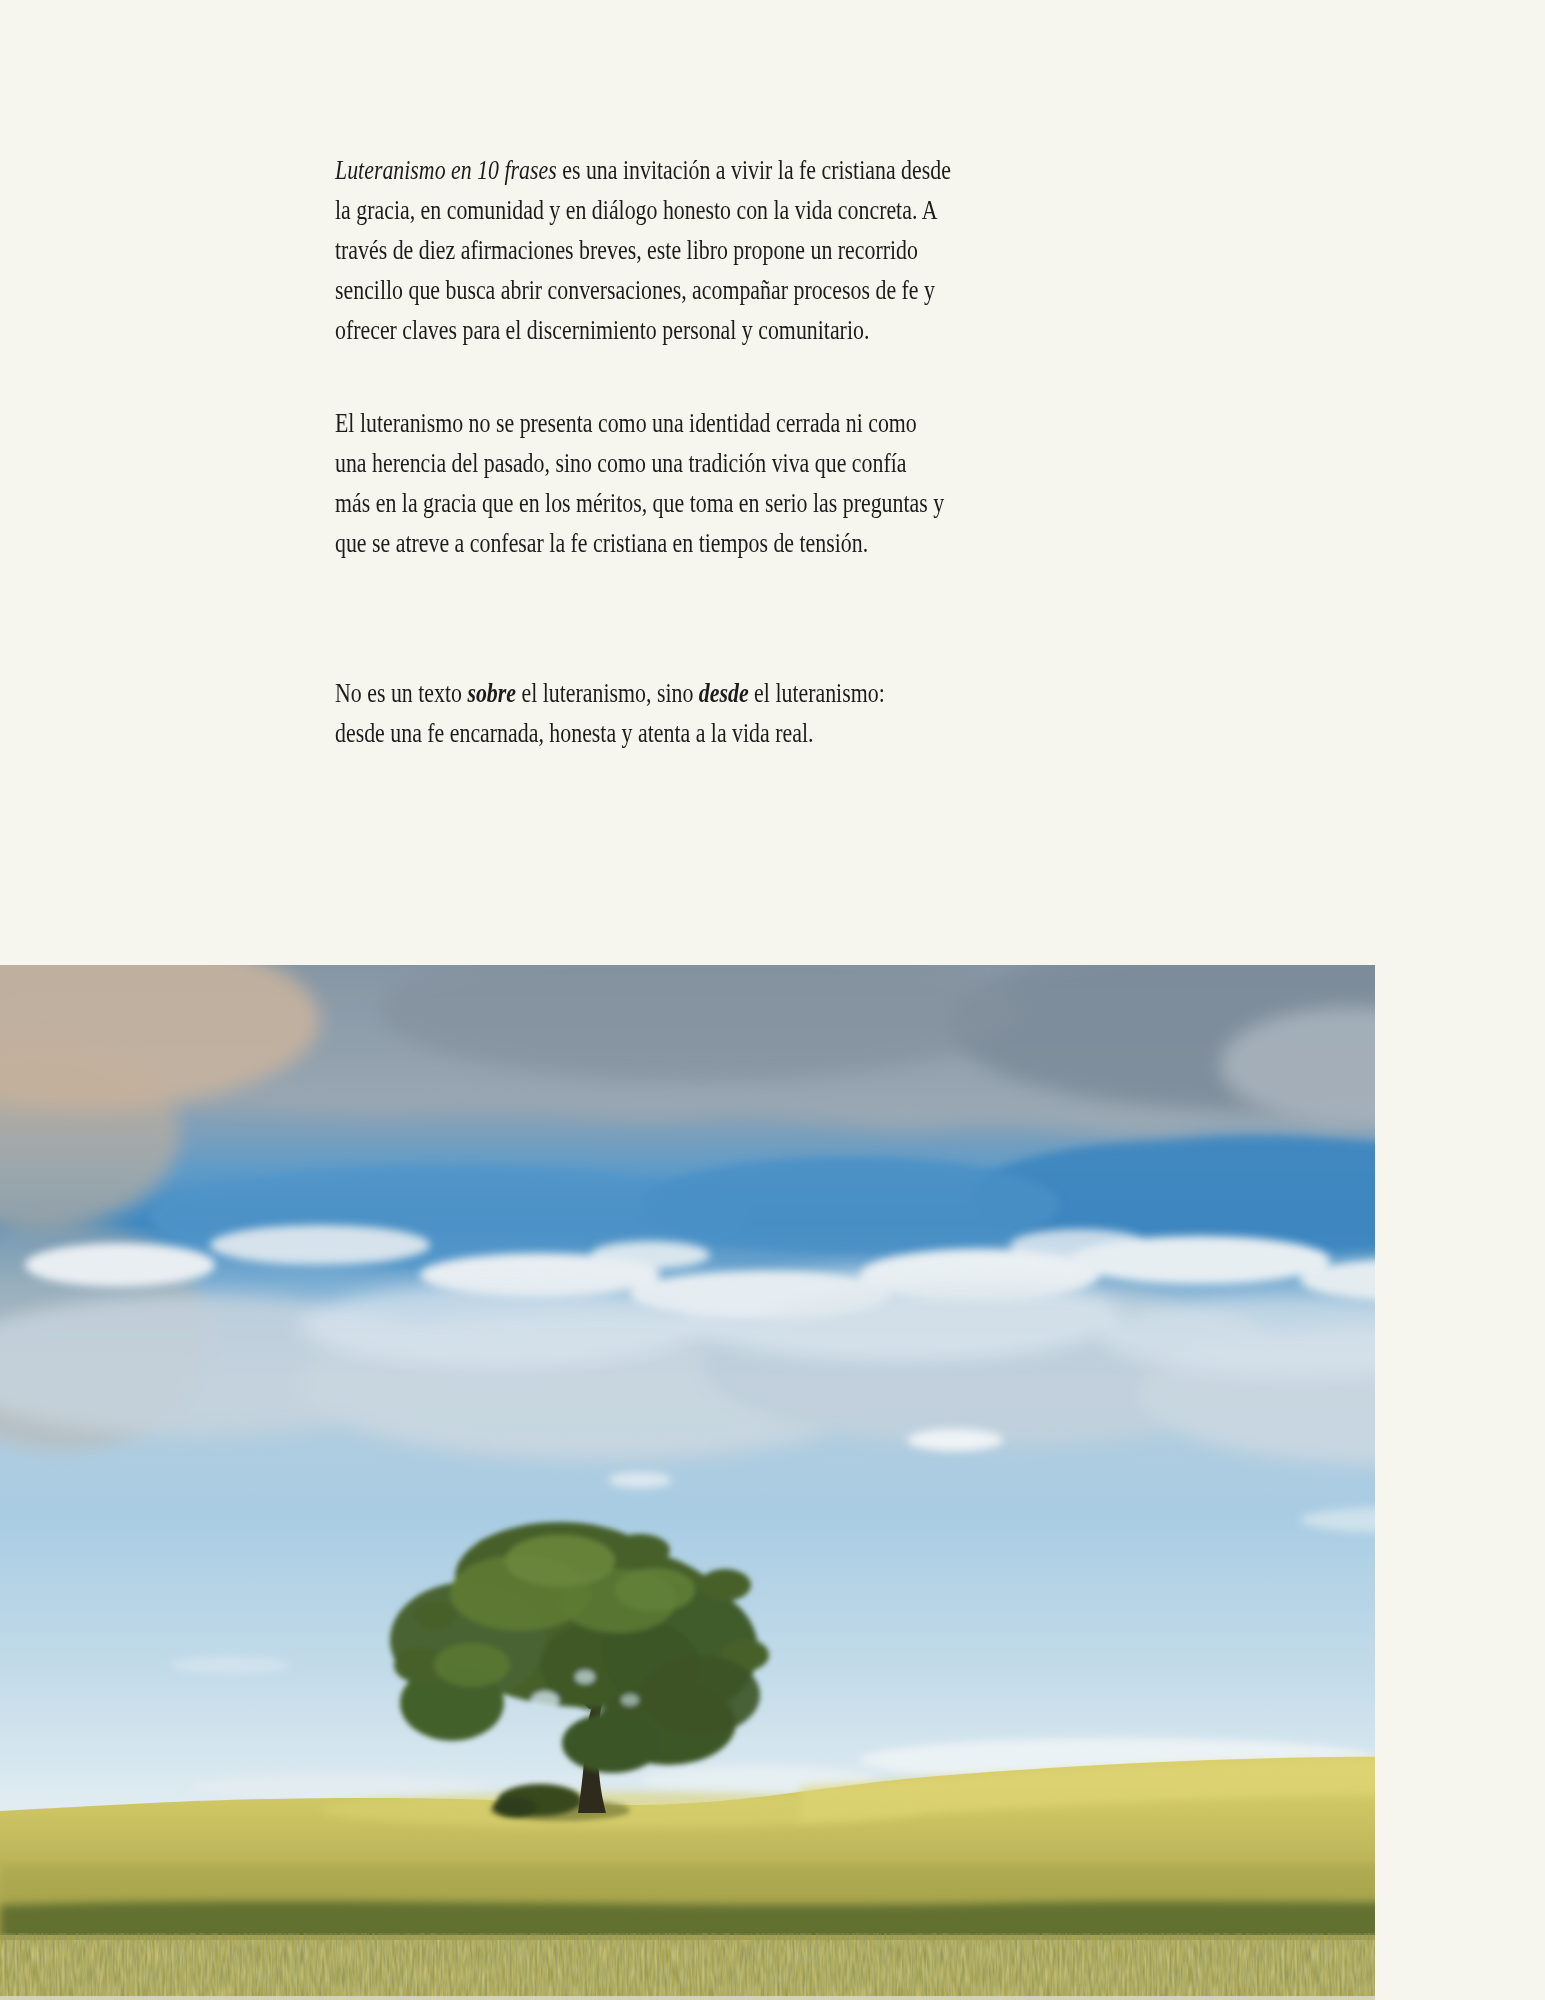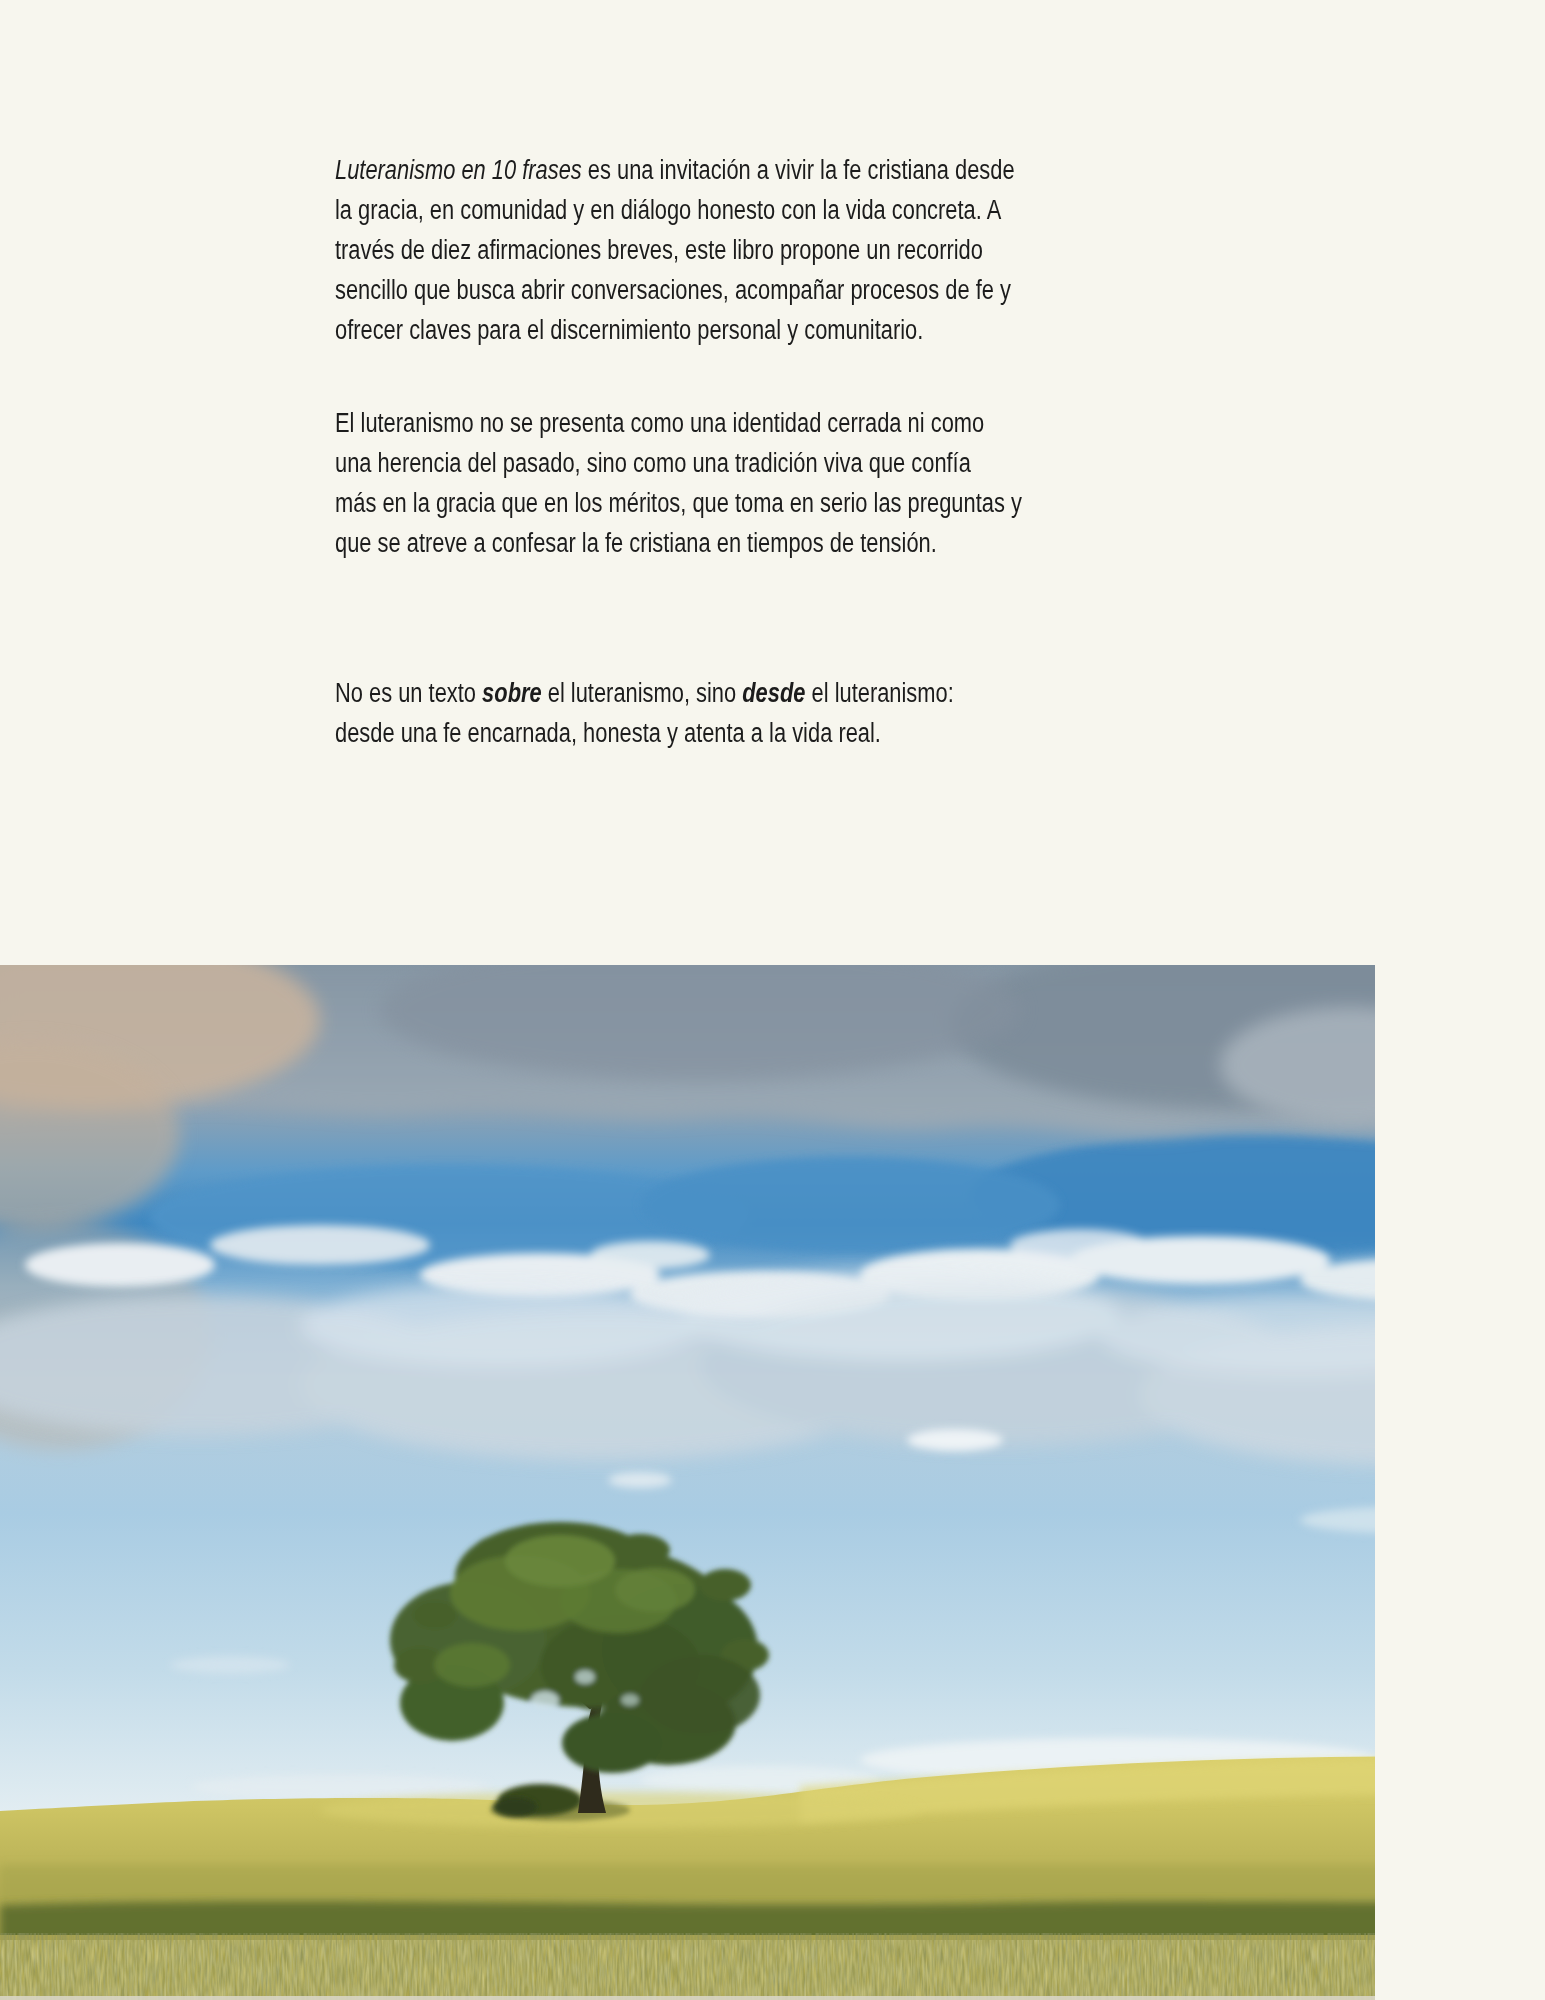--- a/index.html
+++ b/index.html
@@ -8,20 +8,21 @@
   }
   *{box-sizing:border-box;}
   html,body{margin:0;padding:0;}
   body{background:var(--bg);font-family:"Liberation Sans",sans-serif;}
   .page{
     position:relative;
     width:1375px;
     height:2000px;
     background:var(--bg);
     overflow:hidden;
+    font-family:Liberation Serif, serif;
   }
   .text-block{
     position:absolute;
     left:335px;
     top:150px;
     width:1250px;
     font-size:27px;
     line-height:40px;
     color:var(--text);
     transform:scaleX(0.81);

